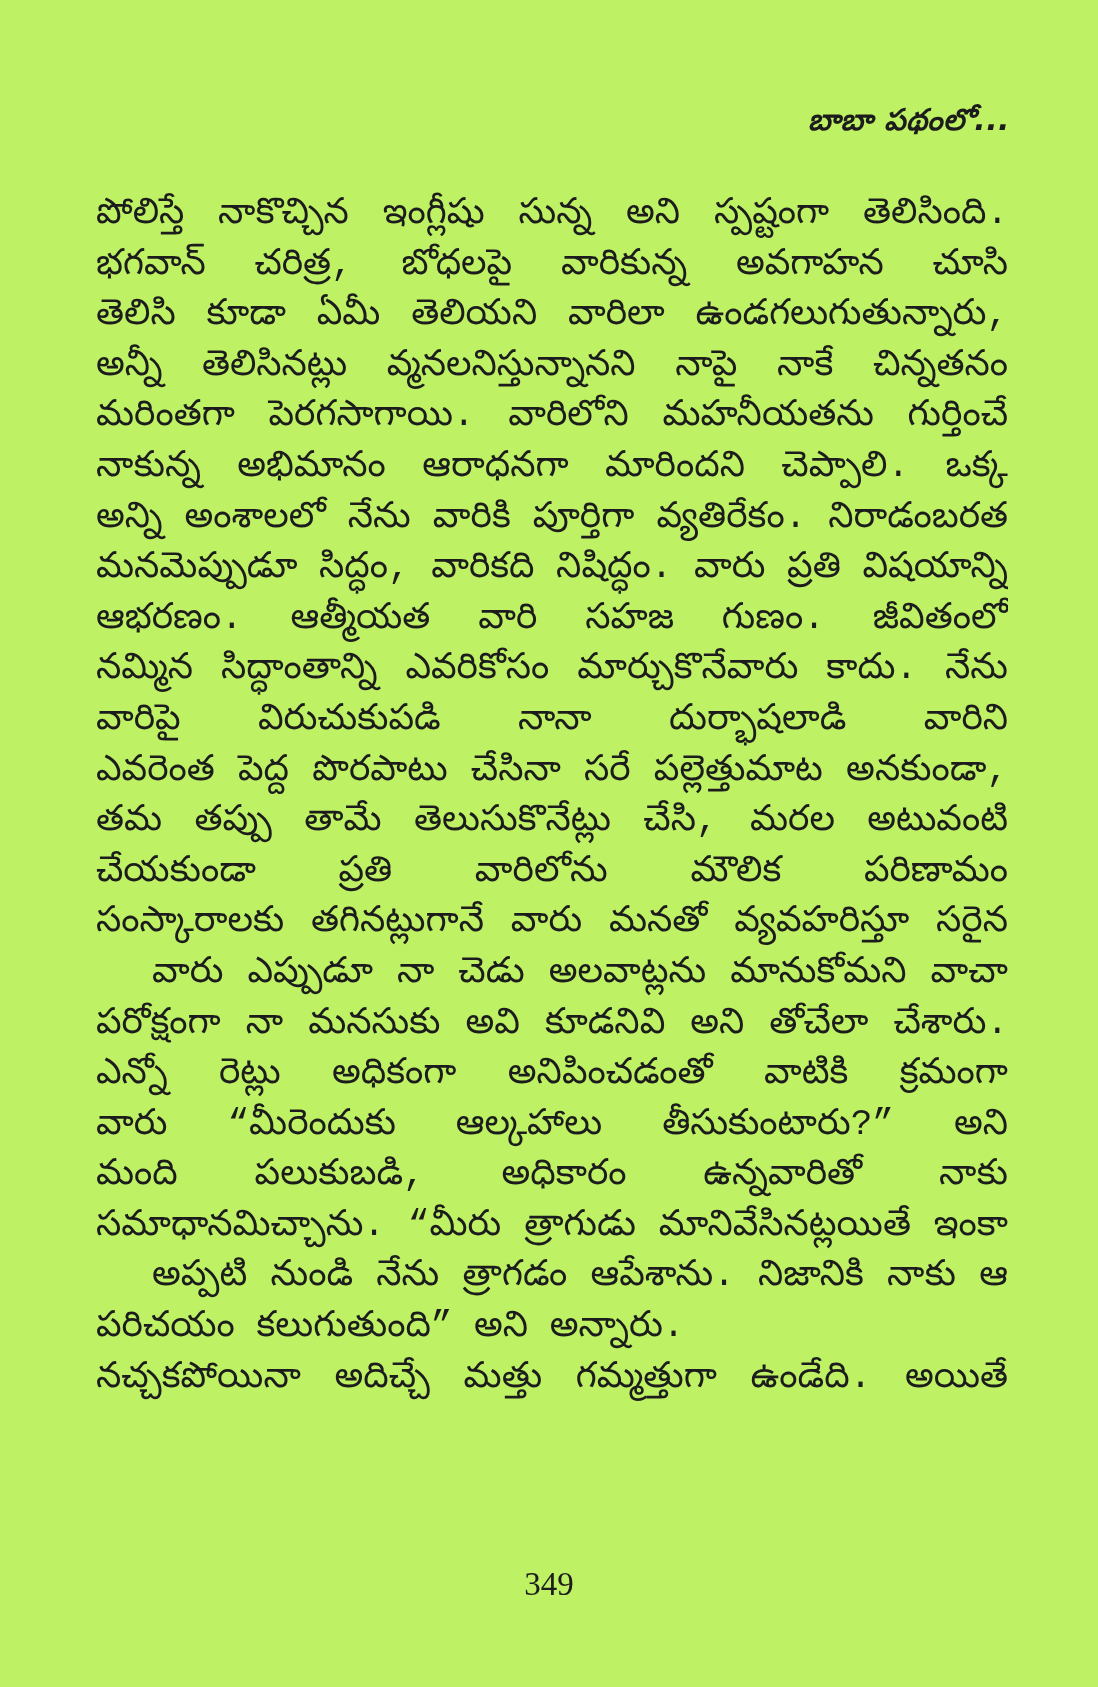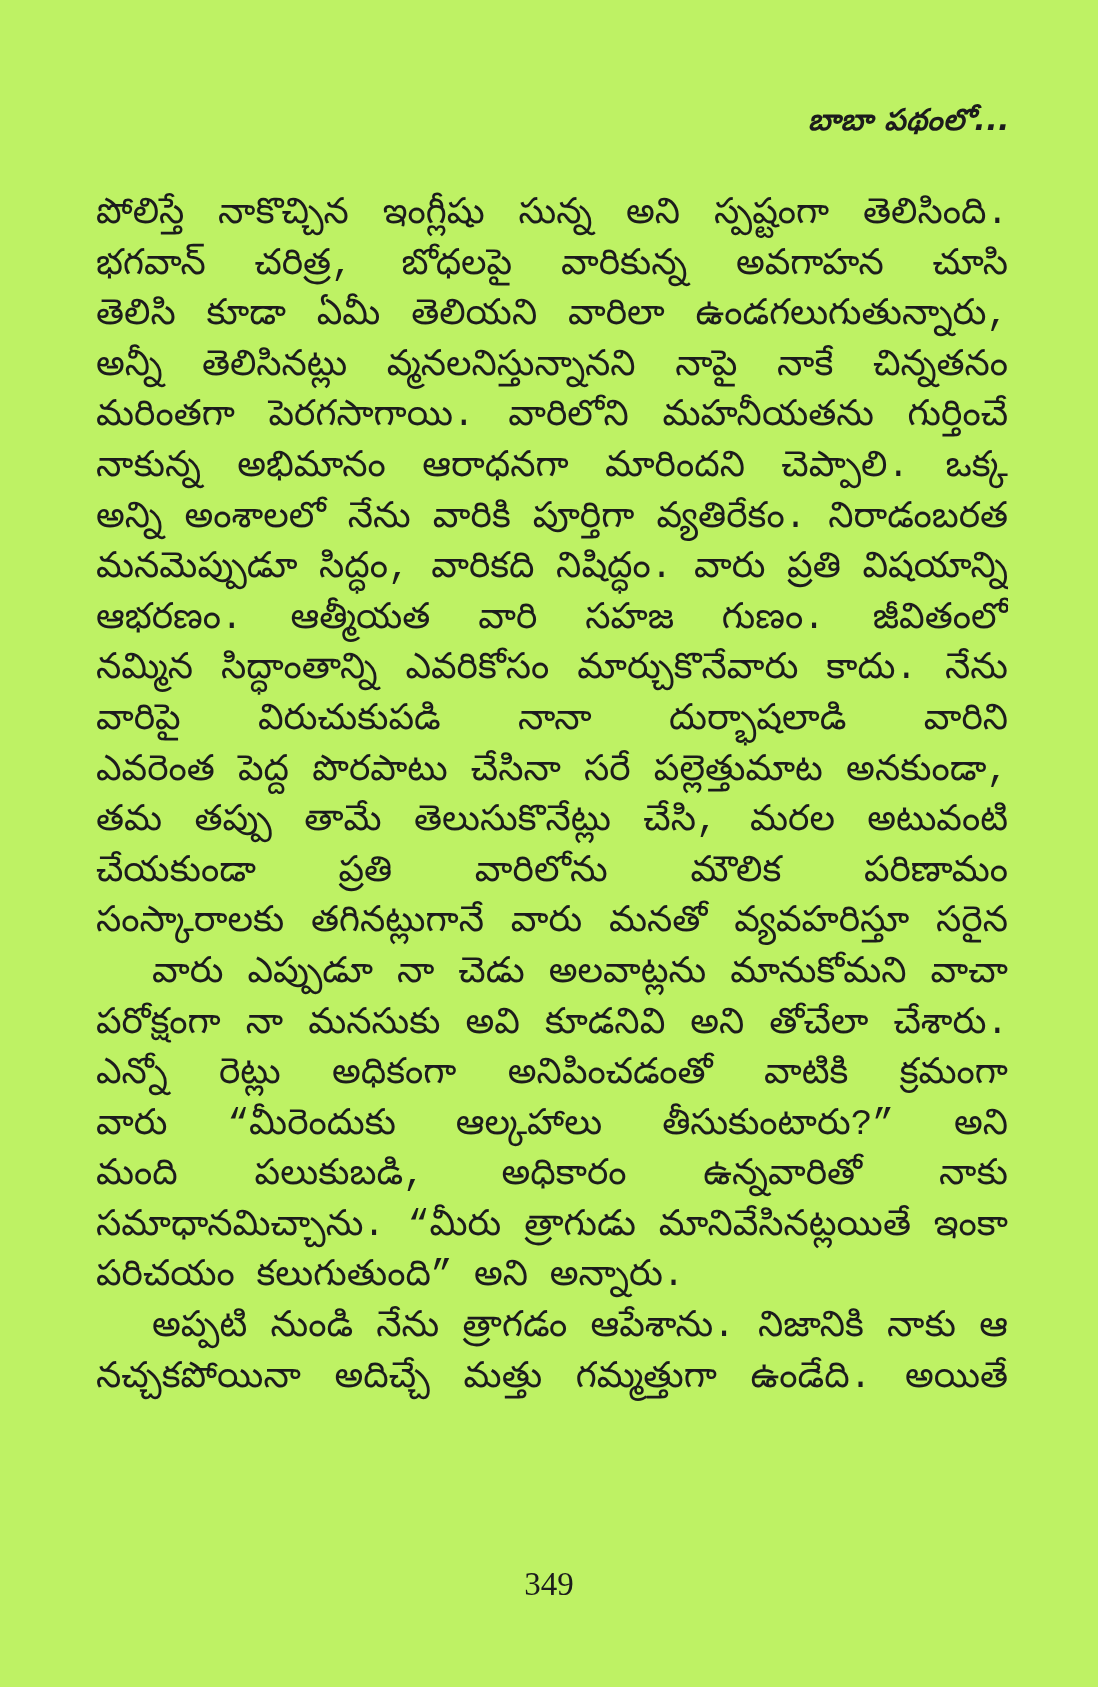--- a/index.html
+++ b/index.html
@@ -75,20 +75,20 @@
       <div class="line">ఎవరెంత పెద్ద పొరపాటు చేసినా సరే పల్లెత్తుమాట అనకుండా, చిరునవ్వుతోనే</div>
       <div class="line">తమ తప్పు తామే తెలుసుకొనేట్లు చేసి, మరల అటువంటి పొరబాటు ఎన్నడూ</div>
       <div class="line">చేయకుండా ప్రతి వారిలోను మౌలిక పరిణామం తీసుకురాగలరు. మన అభిరుచులకు,</div>
       <div class="line">సంస్కారాలకు తగినట్లుగానే వారు మనతో వ్యవహరిస్తూ సరైన సమయంలో సరైన</div>
       <div class="line indent">వారు ఎప్పుడూ నా చెడు అలవాట్లను మానుకోమని వాచా బోధించకపోయినా,</div>
       <div class="line">పరోక్షంగా నా మనసుకు అవి కూడనివి అని తోచేలా చేశారు. వారి సమక్షంలో దొరికే</div>
       <div class="line">ఎన్నో రెట్లు అధికంగా అనిపించడంతో వాటికి క్రమంగా దూరమయ్యాను. ఒకసారి</div>
       <div class="line">వారు “మీరెందుకు ఆల్కహాలు తీసుకుంటారు?” అని అడిగారు. ‘దాని వలన ఎంతో</div>
       <div class="line">మంది పలుకుబడి, అధికారం ఉన్నవారితో నాకు పరిచయాలేర్పడతాయి’ అని నేను</div>
       <div class="line">సమాధానమిచ్చాను. “మీరు త్రాగుడు మానివేసినట్లయితే ఇంకా గొప్పవాళ్ళతో మీకు</div>
+      <div class="line indent">అప్పటి నుండి నేను త్రాగడం ఆపేశాను. నిజానికి నాకు ఆ రుచి అంతగా</div>
       <div class="line last">పరిచయం కలుగుతుంది” అని అన్నారు.</div>
-      <div class="line indent">అప్పటి నుండి నేను త్రాగడం ఆపేశాను. నిజానికి నాకు ఆ రుచి అంతగా</div>
       <div class="line">నచ్చకపోయినా అదిచ్చే మత్తు గమ్మత్తుగా ఉండేది. అయితే జీవితంలో మద్యం</div>
     </div>
 
   <div class="page-number">349</div>
 
 </div>
 
 </body></html>

